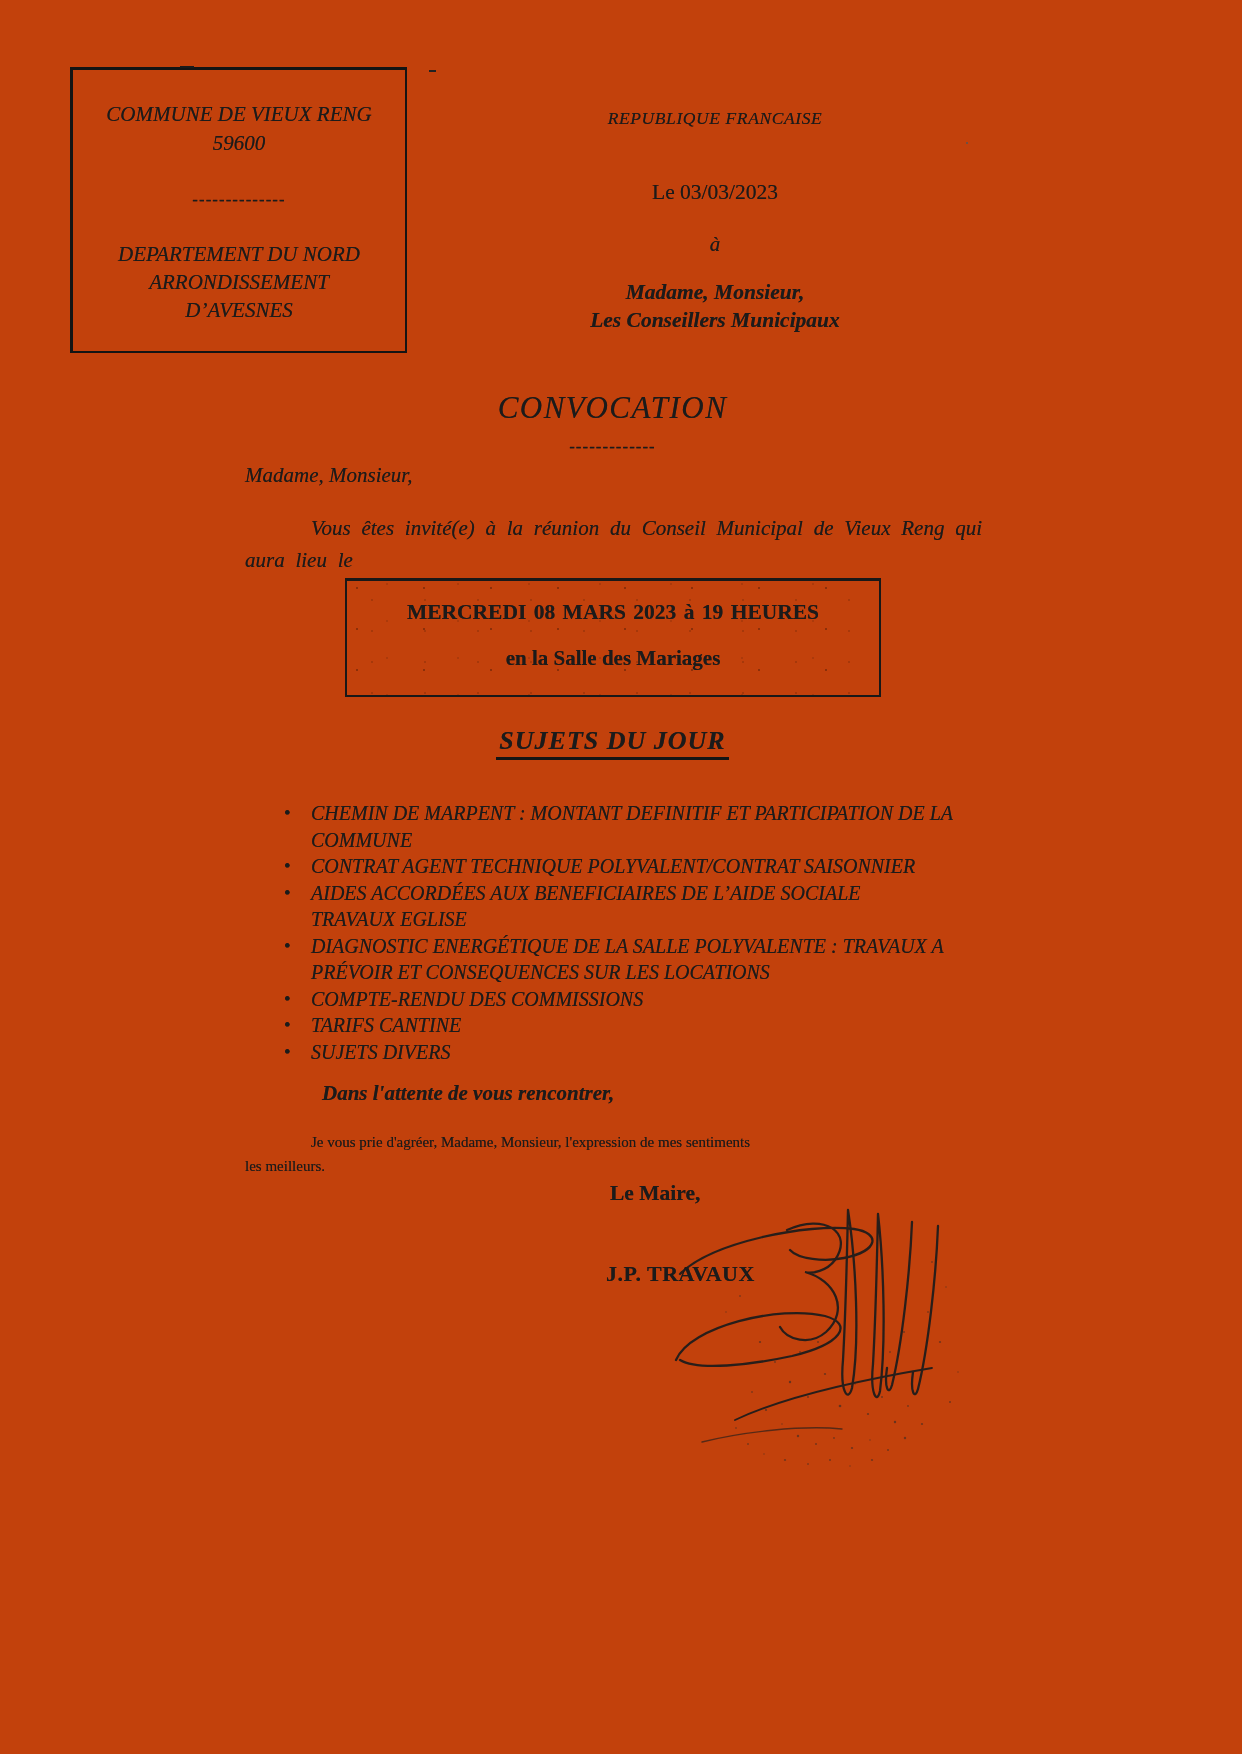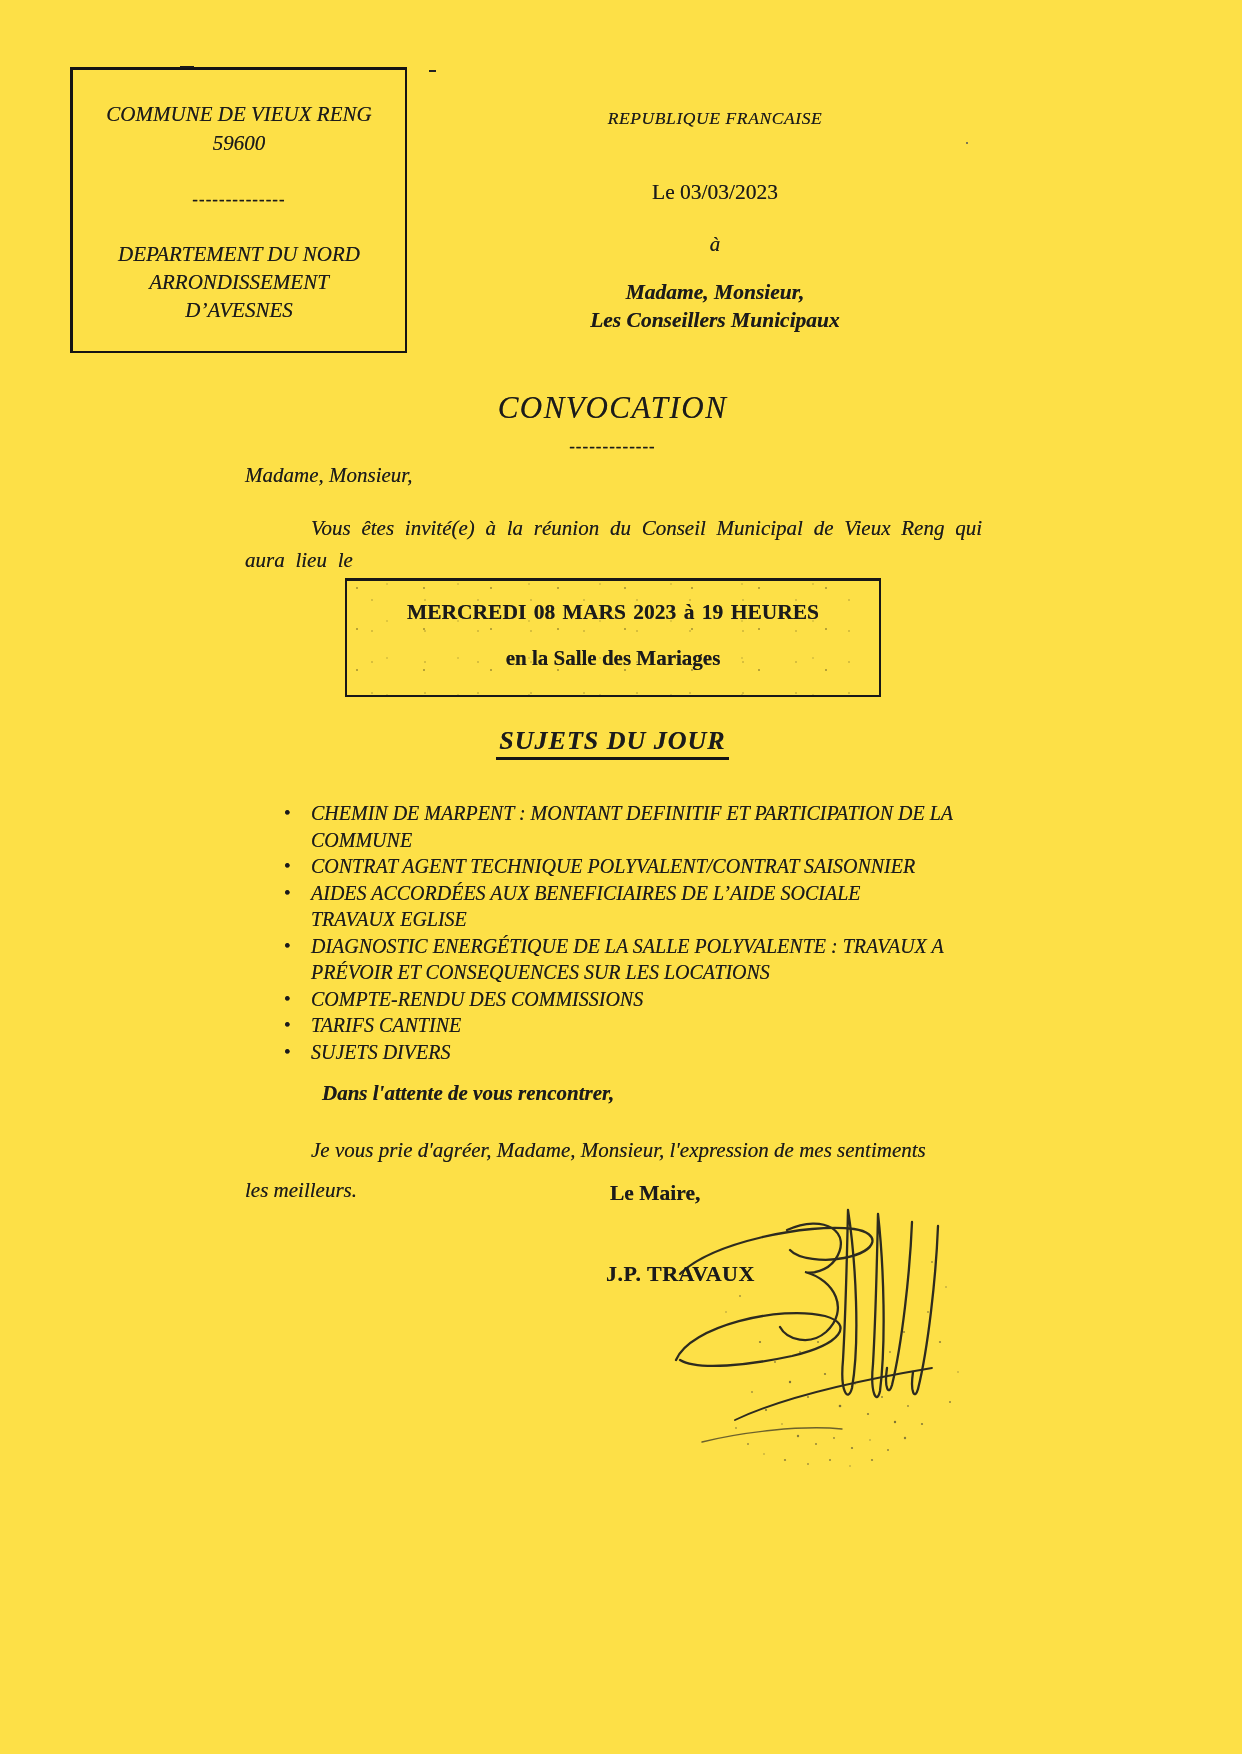--- a/index.html
+++ b/index.html
@@ -1,20 +1,20 @@
 <!DOCTYPE html>
 <html lang="fr"><head>
 <meta charset="utf-8">
 <style>
   html,body{margin:0;padding:0;background:#e8e8e6;}
   .page{
     position:relative;
     width:1242px;height:1754px;
     margin:0 auto;
-    background:#fde047;
+    background:#c2410c;
     font-family:"Liberation Serif","DejaVu Serif",serif;
     color:#1b1b1b;
     overflow:hidden;
   }
   .ink{ text-shadow:0 0 .45px rgba(20,20,20,.6); }
 
   
   .commune-box{
     position:absolute;left:70px;top:67px;width:337px;height:286px;
     border:2px solid #141414;border-top-width:3px;border-left-width:3px;
@@ -67,21 +67,21 @@
   .agenda-title{display:inline-block;font-size:26px;font-weight:bold;font-style:italic;
     letter-spacing:1px;border-bottom:3.5px solid #151515;padding:0 3px 1px;}
   .agenda-list{position:absolute;left:283px;top:800px;width:730px;margin:0;padding:0;list-style:none;}
   .agenda-list li{position:relative;padding-left:28px;margin:0;
     font-size:20px;font-style:italic;line-height:26.5px;white-space:pre-line;}
   .agenda-list li::before{content:"\2022";position:absolute;left:1px;top:0;
     font-size:19px;font-style:normal;}
 
   .closing1{position:absolute;left:322px;top:1081px;font-size:21px;font-style:italic;font-weight:bold;}
   .closing2{position:absolute;left:245px;top:1130px;width:765px;
-    font-size:21px;font-style:italic;line-height:40px;text-indent:66px;white-space:pre-line;}
+    font-size:15px;line-height:24px;text-indent:66px;white-space:pre-line;}
 
   .sig-title{position:absolute;left:610px;top:1181px;font-size:21.5px;font-weight:bold;}
   .sig-name{position:absolute;left:606px;top:1261px;font-size:22px;font-weight:bold;letter-spacing:.5px;}
   .sig-svg{position:absolute;left:640px;top:1192px;width:330px;height:290px;}
 
   
   .speck{position:absolute;background:#555;border-radius:50%;}
   .speck.s1{left:966px;top:142px;width:2px;height:2px;}
   .speck.s2{left:429px;top:70px;width:7px;height:2px;border-radius:0;background:#222;}
   .speck.s3{left:180px;top:66px;width:14px;height:2px;border-radius:0;background:#1a1a1a;}

